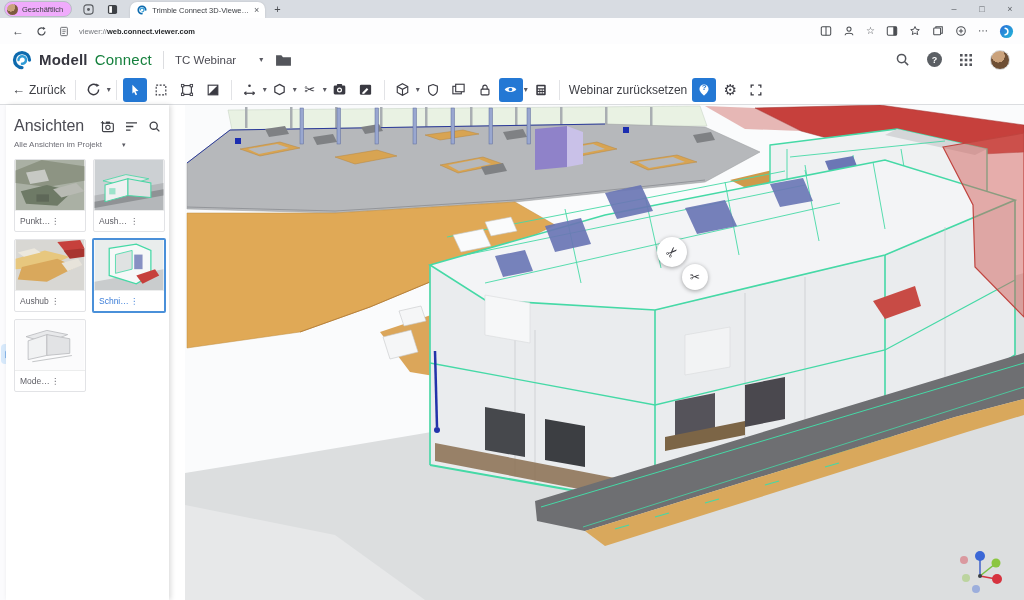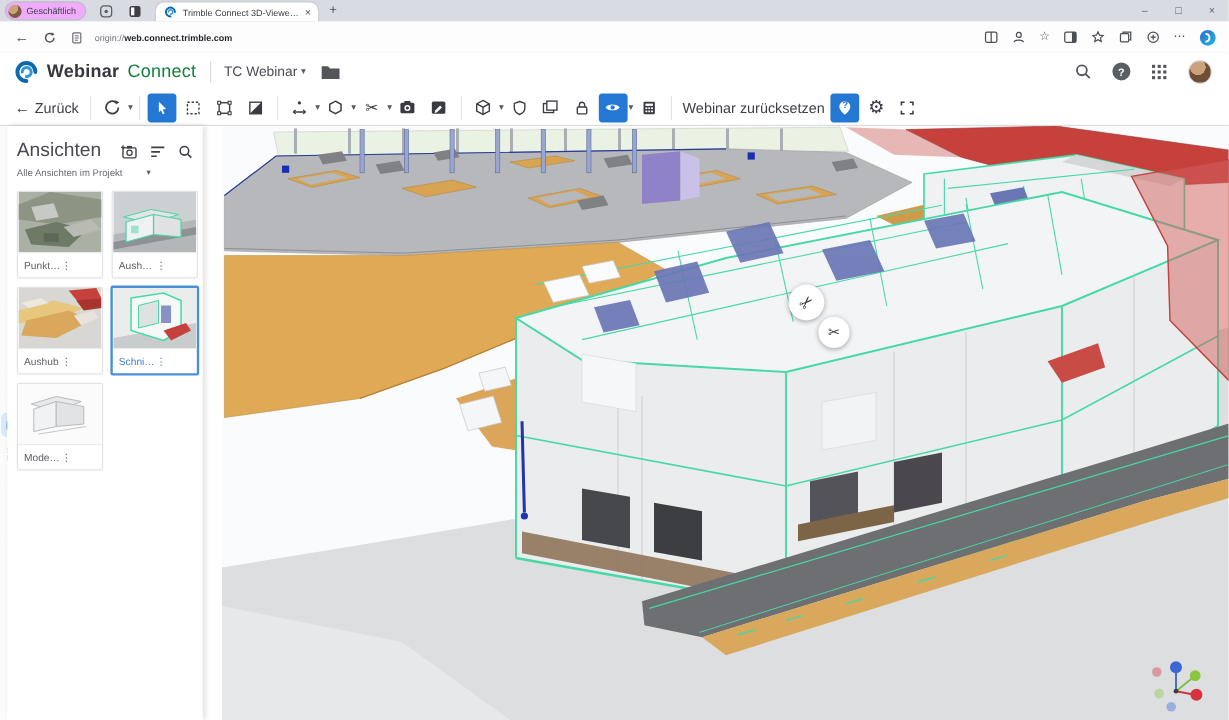--- a/index.html
+++ b/index.html
@@ -29,21 +29,21 @@
   .url .p,.url .s{color:#73767b}
   .url-ics{margin-left:auto;margin-right:10px;display:flex;align-items:center;gap:11px;color:#4a4d52}
   .url-ics .glyph{font-size:10px;line-height:1}
   
   .appheader{left:0;top:44px;width:1024px;height:31px;background:#fff;border-bottom:1px solid #e9eaec;
       display:flex;align-items:center}
   .brand{display:flex;align-items:center;gap:7px;margin-left:12px}
   .brand .b1{font-size:15px;font-weight:bold;color:#36363f;letter-spacing:.2px}
   .brand .b2{font-size:15px;color:#15803d;letter-spacing:.2px}
   .vdiv{width:1px;height:18px;background:#dcdde0;margin:0 11px}
-  .proj{font-size:11.5px;color:#4b4b53;display:flex;align-items:center;gap:3px}
+  .proj{font-size:11.5px;color:#4b4b53;display:flex;align-items:center;gap:23px}
   .caret{font-size:8px;color:#5a5a62;line-height:1}
   .hdr-right{margin-left:auto;margin-right:14px;display:flex;align-items:center;gap:17px}
   .helpdot{width:15px;height:15px;border-radius:50%;background:#5b5f64;color:#fff;font-size:9px;font-weight:bold;
       display:flex;align-items:center;justify-content:center}
   .avatar{width:18px;height:18px;border-radius:50%;background:radial-gradient(circle at 40% 28%,#caa27c 0 38%,#6e4f35 39% 100%);border:1px solid #d6d8da}
   
   .toolbar{left:0;top:75px;width:1024px;height:30px;background:#fff;border-bottom:1px solid #dbdde0;
       display:flex;align-items:center;padding-left:8px;box-sizing:border-box}
   .tbtn{height:24px;min-width:24px;border-radius:3px;display:flex;align-items:center;justify-content:center;margin:0 1px}
   .tbtn.active{background:#2478d4}
@@ -118,22 +118,22 @@
     <svg width="11" height="11" viewBox="0 0 14 14">
       <path d="M11.5 7 A4.5 4.5 0 1 1 9.5 3.2" fill="none" stroke="#4a4d52" stroke-width="1.5"></path>
       <path d="M9 1 L12 3.2 L9 5 Z" fill="#4a4d52"></path>
     </svg>
     <svg width="10" height="11" viewBox="0 0 12 13">
       <rect x="2" y="1.5" width="8" height="10" rx="1" fill="none" stroke="#6a6d72" stroke-width="1.2"></rect>
       <path d="M4 4.5 h4 M4 6.7 h4 M4 8.9 h3" stroke="#6a6d72" stroke-width="1"></path>
     </svg>
   </div>
   <div class="url">
-    <span class="s">origin://</span>
-      <span class="d">web.connect.trimble.com</span>
+    <span class="s">viewer://</span>
+      <span class="d">web.connect.viewer.com</span>
   </div>
   <div class="url-ics">
     <svg width="12" height="12" viewBox="0 0 14 14">
         <rect x="1.5" y="2" width="11" height="10" rx="1.5" fill="none" stroke="#4a4d52" stroke-width="1.2"></rect>
         <line x1="7" y1="2" x2="7" y2="12" stroke="#4a4d52" stroke-width="1.2"></line>
       </svg>
     <svg width="12" height="12" viewBox="0 0 14 14">
         <circle cx="7" cy="4.8" r="2.4" fill="none" stroke="#4a4d52" stroke-width="1.2"></circle>
         <path d="M2.5 12 c0-3 9-3 9 0" fill="none" stroke="#4a4d52" stroke-width="1.2"></path>
       </svg>
@@ -166,21 +166,21 @@
     </svg>
   </div>
 </div>
 
 <div class="abs appheader">
   <div class="brand">
     <svg width="20" height="20" viewBox="0 0 16 16">
       <path d="M14 8 A6 6 0 1 0 8 14" stroke="#0d6aae" stroke-width="2.6" fill="none" stroke-linecap="round"></path>
       <path d="M5.2 8 A3 3 0 1 1 8 11" stroke="#2f9bd6" stroke-width="2" fill="none" stroke-linecap="round"></path>
     </svg>
-    <span class="b1">Webinar</span>
+    <span class="b1">Modell</span>
     <span class="b2">Connect</span>
   </div>
   <div class="vdiv"></div>
   <div class="proj">
     <span>TC Webinar</span>
     <span class="caret">▾</span>
   </div>
   <svg width="17" height="14" viewBox="0 0 16 13" style="margin-left:12px">
     <path d="M1 2 h5 l1.5 1.8 H15 V12 H1 Z" fill="#53555b"></path>
   </svg>

